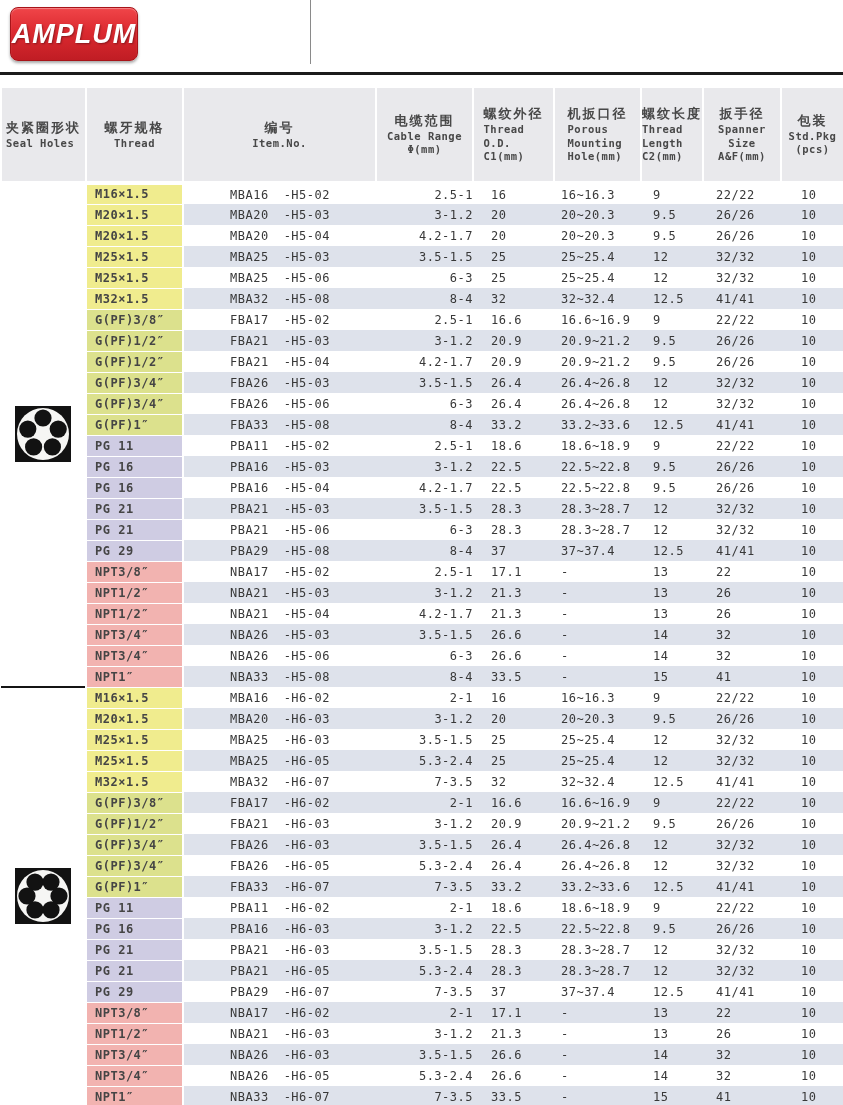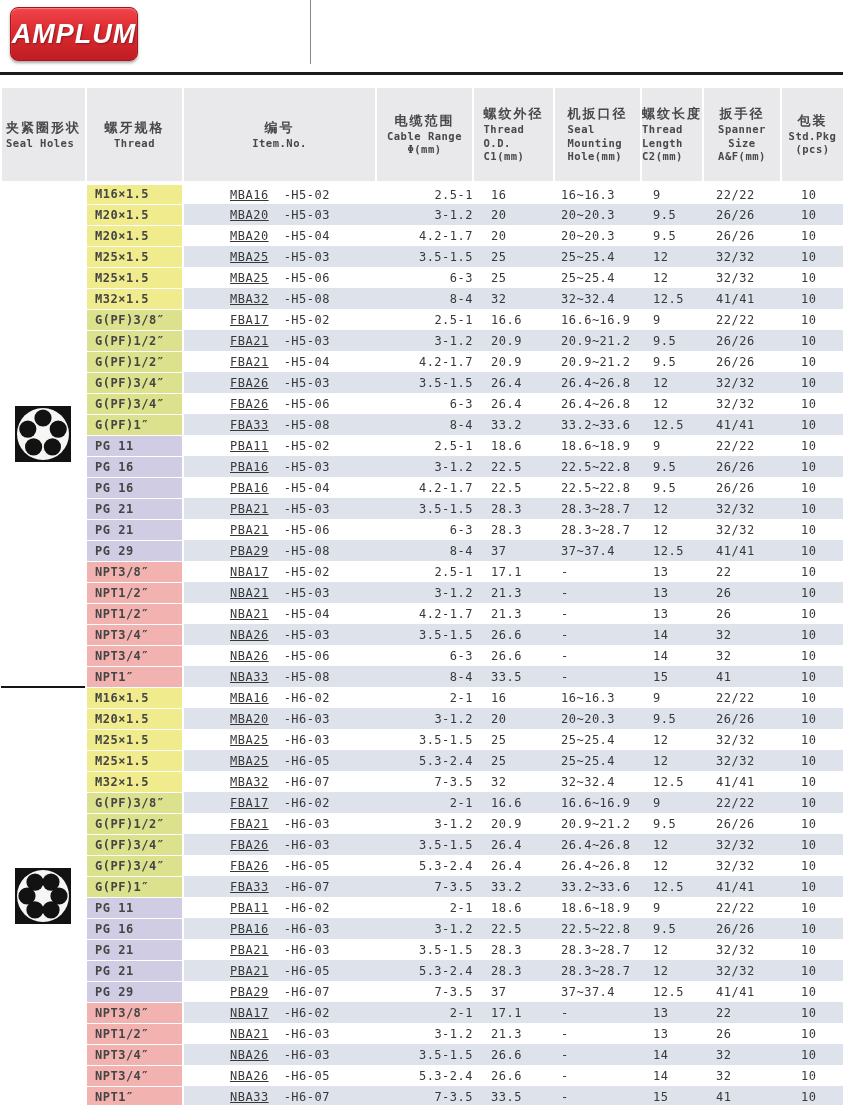--- a/index.html
+++ b/index.html
@@ -39,21 +39,21 @@
   tbody td.alt { background:#dee2eb; }
 
   td.seal-cell { background:#fff; text-align:center; vertical-align:middle; }
   td.seal-cell.group-sep { border-top:2px solid #141414; }
 
   td.thread { font-weight:bold; padding-left:8px; color:#454545;
               border-left:2px solid #fff; border-right:2px solid #fff;
               border-bottom:1px solid #fff; }
 
   td.item   { text-align:center; }
-  td.item .ip { margin-right:15px;text-decoration:underline; }
+  td.item .ip { margin-right:15px; }
   td.cable  { padding-left:15px;text-align:right; }
   td.od     { padding-left:18px; }
   td.hole   { padding-left:7px; }
   td.len    { padding-left:12px; }
   td.span-c { padding-left:13px; }
   td.pkg    { padding-left:20px;margin-top:12px; }
 </style>
 </head>
 <body>
 
@@ -110,21 +110,21 @@
           <div class="th-inner">
             <div class="zh">螺纹外径</div>
             <div class="en">Thread</div>
             <div class="en">O.D.</div>
             <div class="en">C1(mm)</div>
           </div>
         </th>
         <th class="ha-left">
           <div class="th-inner">
             <div class="zh">机扳口径</div>
-            <div class="en">Seal</div>
+            <div class="en">Porous</div>
             <div class="en">Mounting</div>
             <div class="en">Hole(mm)</div>
           </div>
         </th>
         <th class="ha-left">
           <div class="th-inner">
             <div class="zh">螺纹长度</div>
             <div class="en">Thread</div>
             <div class="en">Length</div>
             <div class="en">C2(mm)</div>

